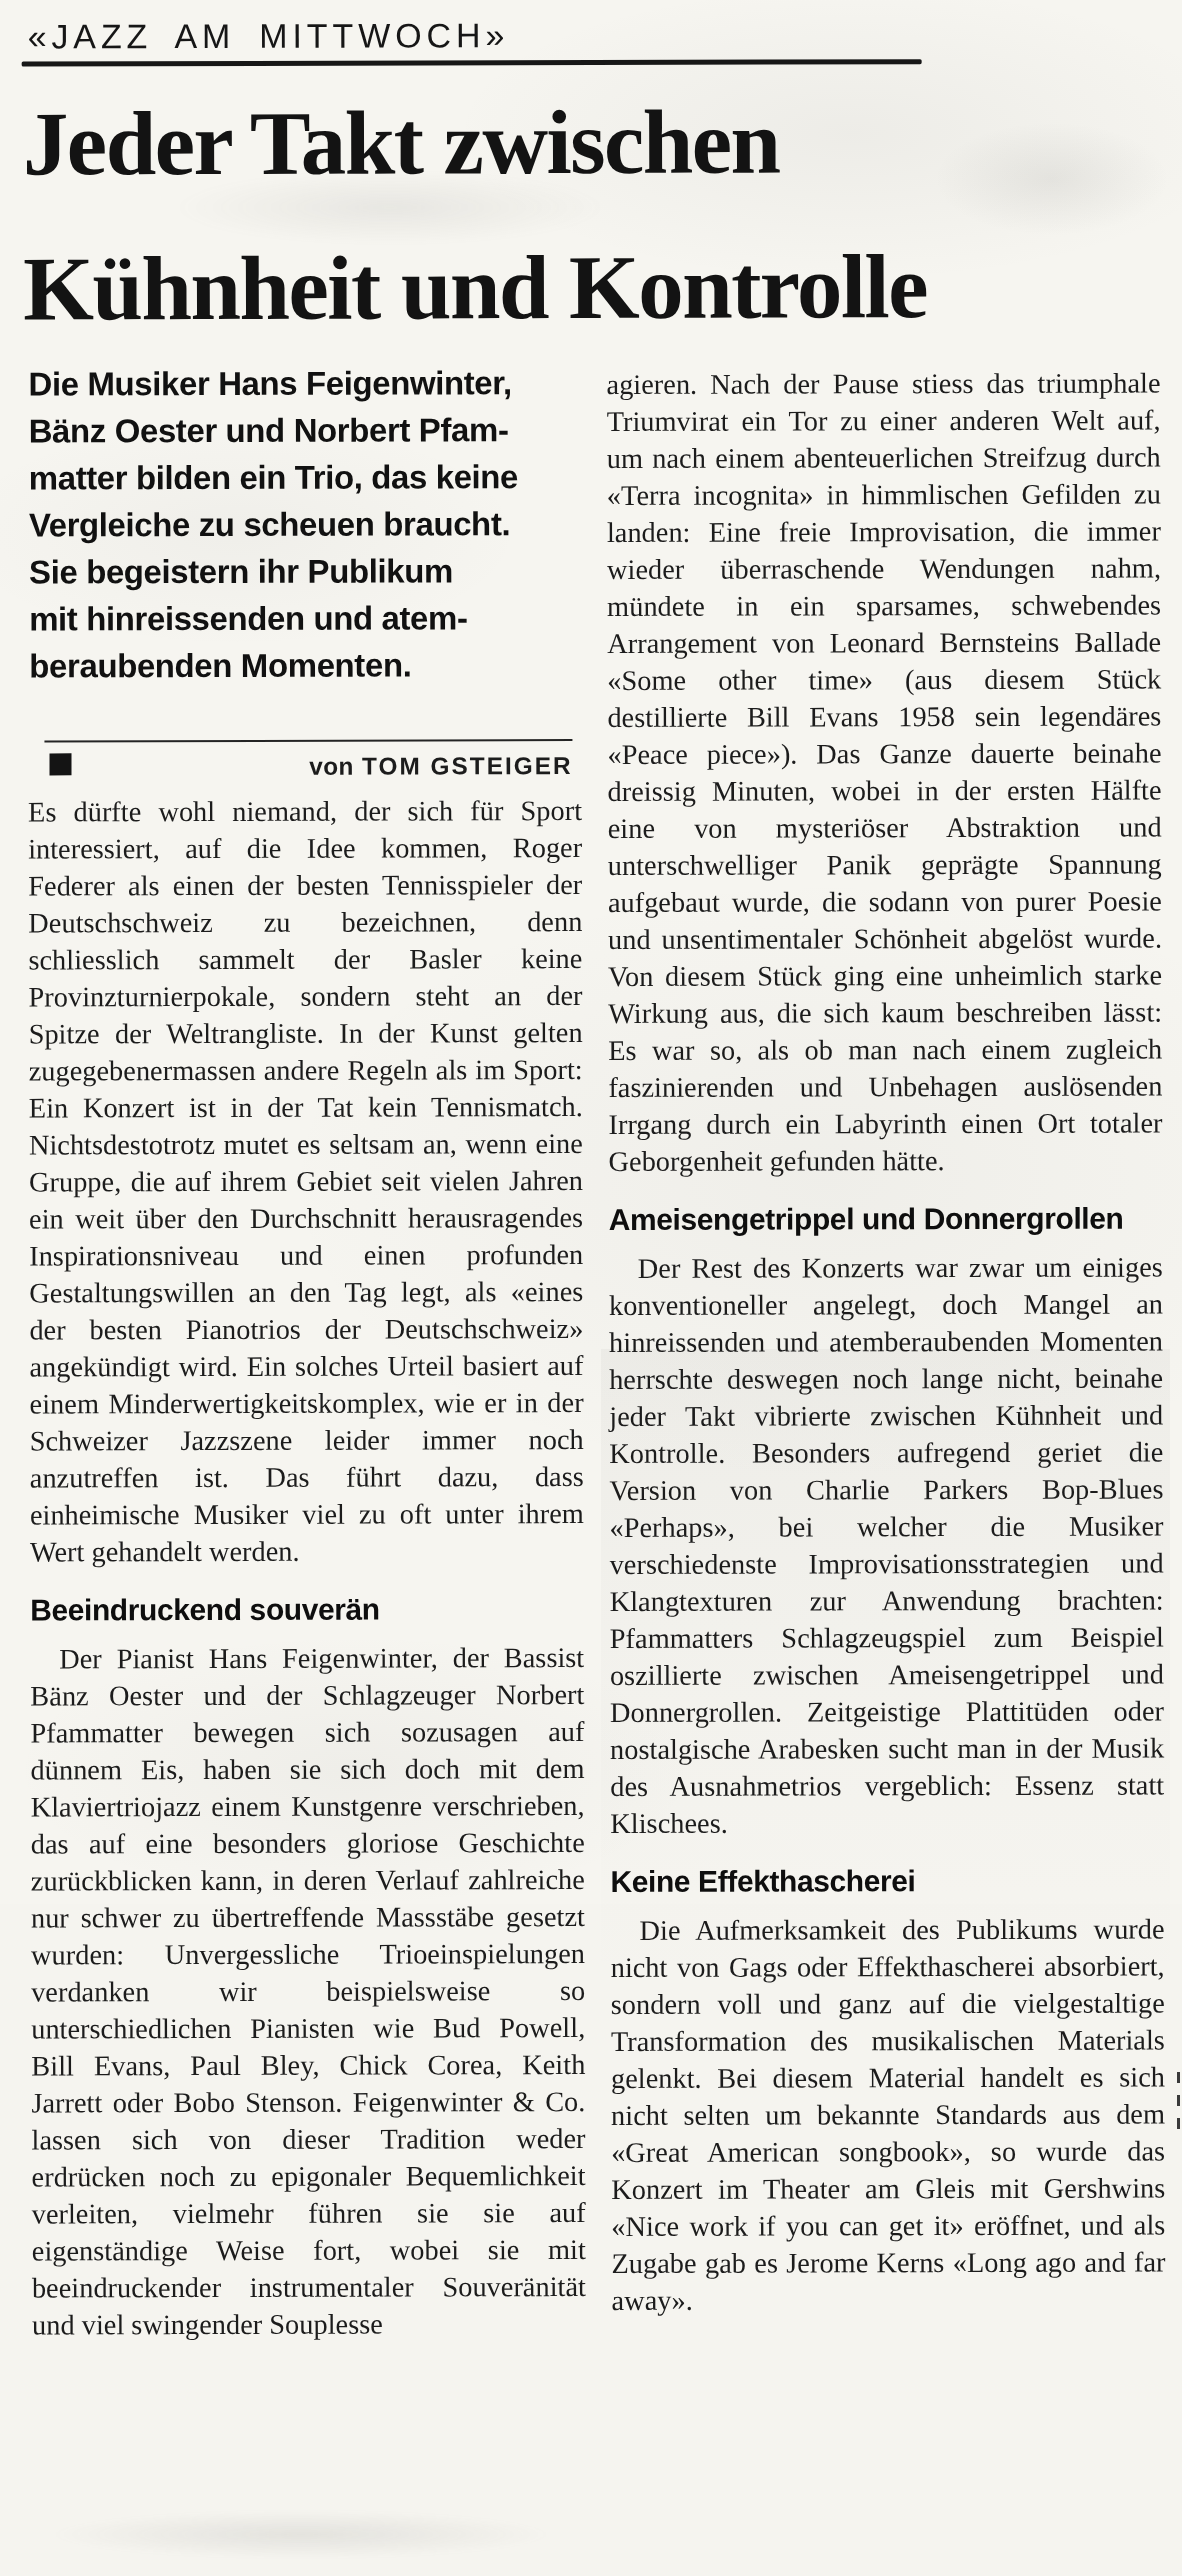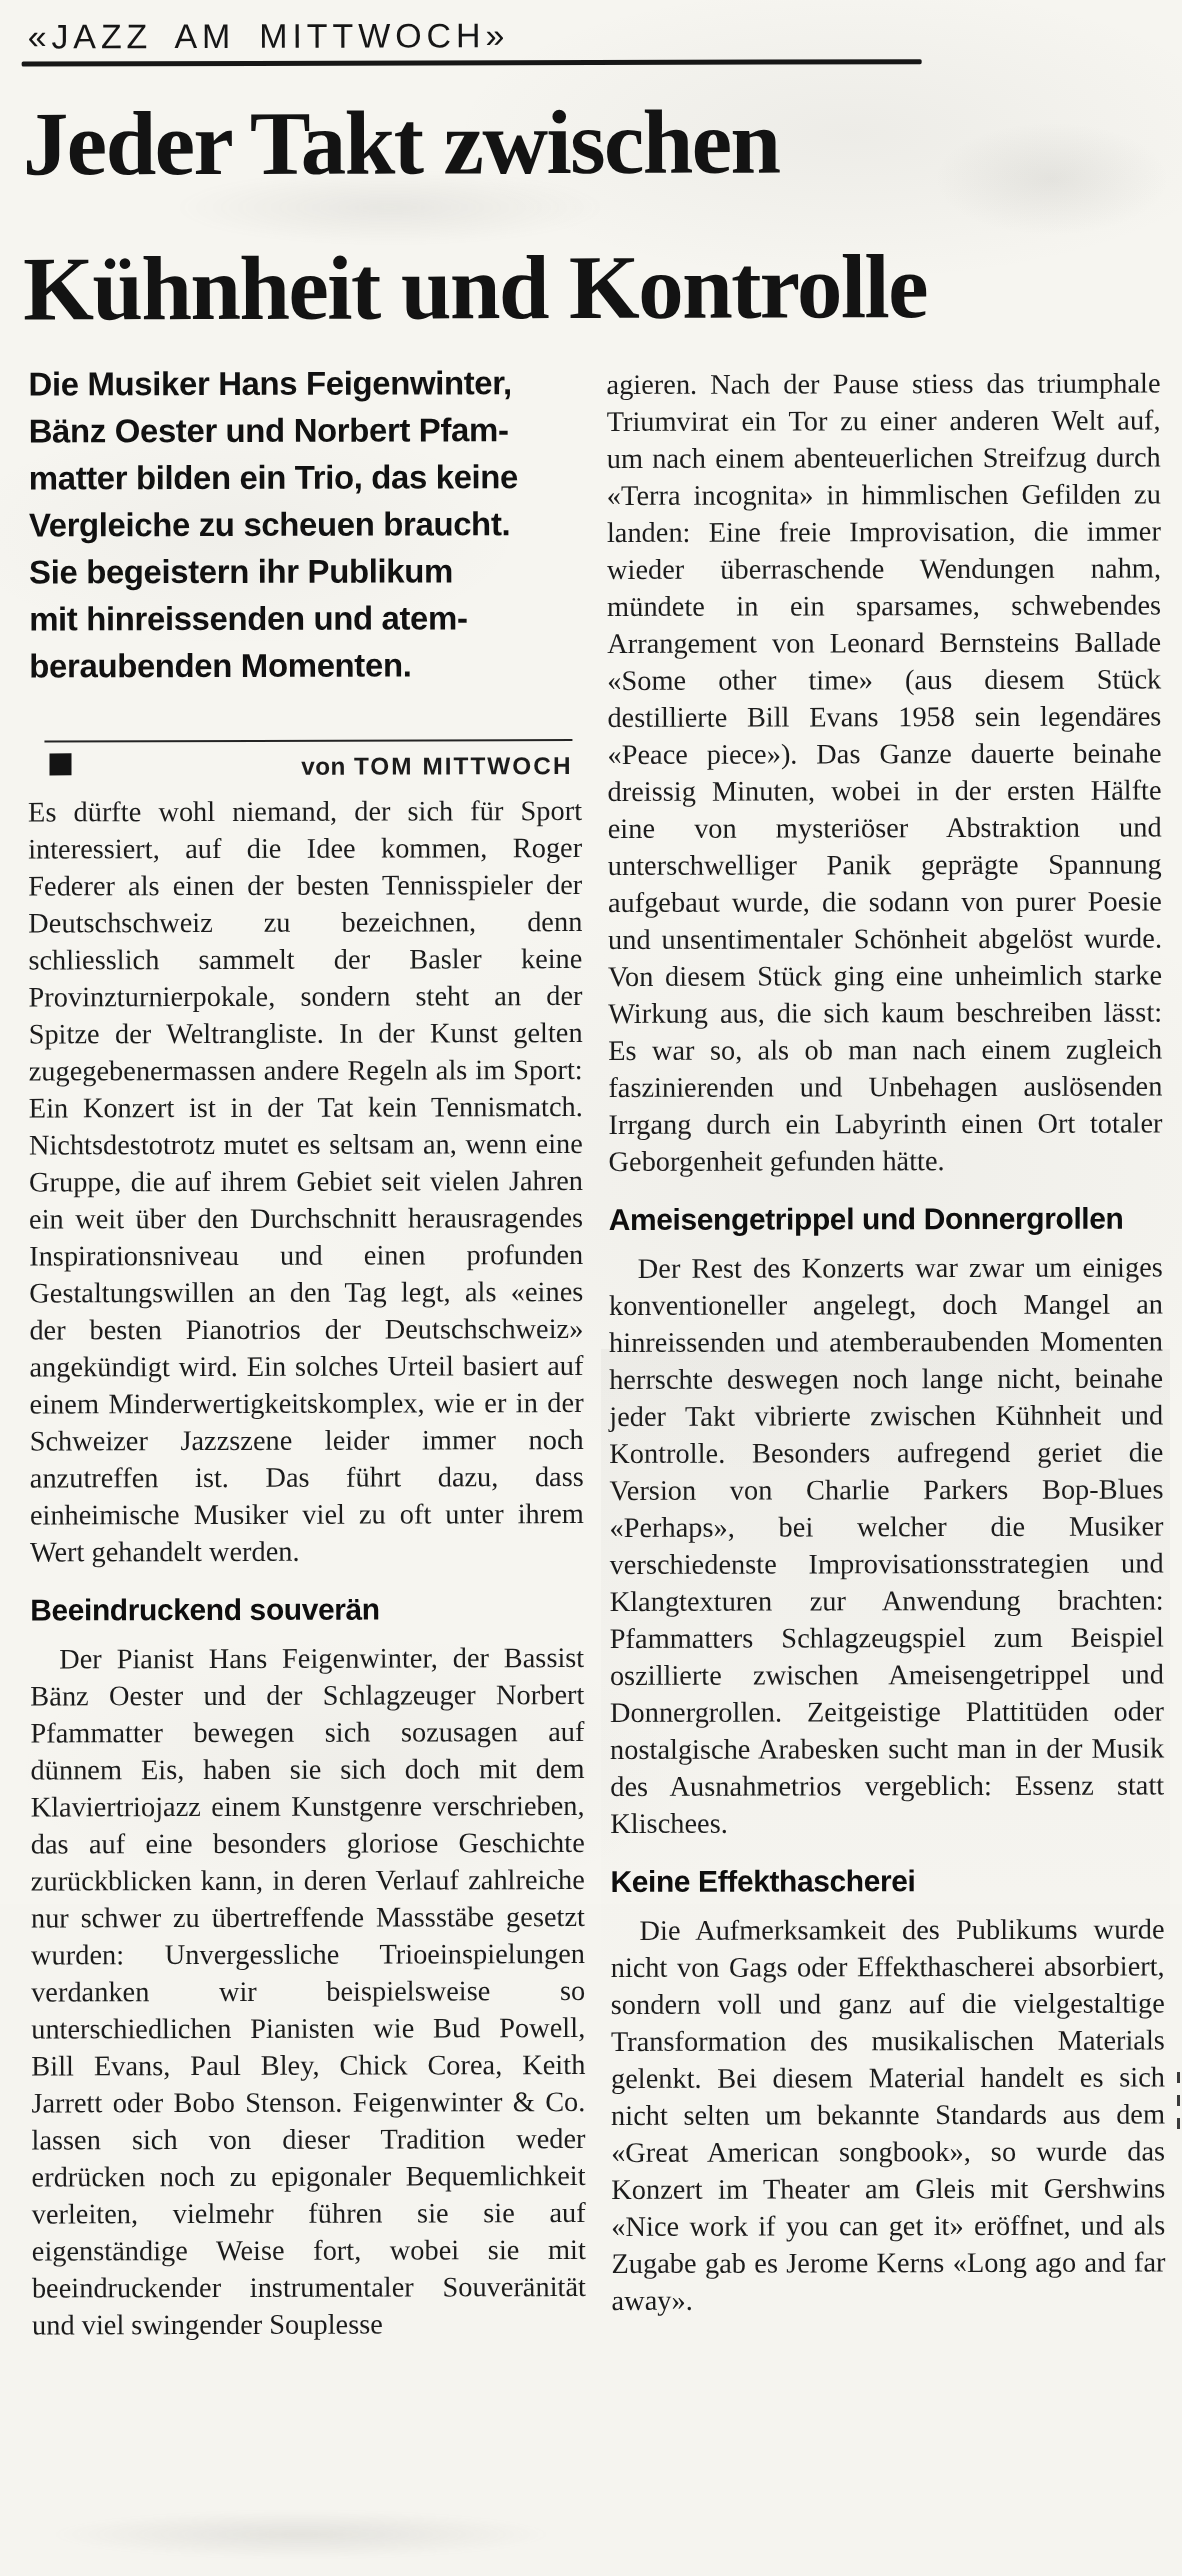--- a/index.html
+++ b/index.html
@@ -140,21 +140,21 @@
         <div class="lead-line">matter bilden ein Trio, das keine</div>
         <div class="lead-line">Vergleiche zu scheuen braucht.</div>
         <div class="lead-line">Sie begeistern ihr Publikum</div>
         <div class="lead-line">mit hinreissenden und atem-</div>
         <div class="lead-line">beraubenden Momenten.</div>
       </div>
 
     <div class="byline-rule"></div>
     <div class="byline-square"></div>
     <div class="byline">
-      <span class="prefix">von</span><span class="author">TOM MITTWOCH</span>
+      <span class="prefix">von</span><span class="author">TOM GSTEIGER</span>
     </div>
 
     <div class="col col1">
         <p class="body-p">Es dürfte wohl niemand, der sich für Sport interessiert, auf die Idee kommen, Roger Federer als einen der besten Tennisspieler der Deutschschweiz zu bezeichnen, denn schliesslich sammelt der Basler keine Provinzturnierpokale, sondern steht an der Spitze der Weltrangliste. In der Kunst gelten zugegebenermassen andere Regeln als im Sport: Ein Konzert ist in der Tat kein Tennismatch. Nichtsdestotrotz mutet es seltsam an, wenn eine Gruppe, die auf ihrem Gebiet seit vielen Jahren ein weit über den Durchschnitt herausragendes Inspirationsniveau und einen profunden Gestaltungswillen an den Tag legt, als «eines der besten Pianotrios der Deutschschweiz» angekündigt wird. Ein solches Urteil basiert auf einem Minderwertigkeitskomplex, wie er in der Schweizer Jazzszene leider immer noch anzutreffen ist. Das führt dazu, dass einheimische Musiker viel zu oft unter ihrem Wert gehandelt werden.</p>
         <h3 class="subhead">Beeindruckend souverän</h3>
         <p class="body-p indent">Der Pianist Hans Feigenwinter, der Bassist Bänz Oester und der Schlagzeuger Norbert Pfammatter bewegen sich sozusagen auf dünnem Eis, haben sie sich doch mit dem Klaviertriojazz einem Kunstgenre verschrieben, das auf eine besonders gloriose Geschichte zurückblicken kann, in deren Verlauf zahlreiche nur schwer zu übertreffende Massstäbe gesetzt wurden: Unvergessliche Trioeinspielungen verdanken wir beispielsweise so unterschiedlichen Pianisten wie Bud Powell, Bill Evans, Paul Bley, Chick Corea, Keith Jarrett oder Bobo Stenson. Feigenwinter &amp; Co. lassen sich von dieser Tradition weder erdrücken noch zu epigonaler Bequemlichkeit verleiten, vielmehr führen sie sie auf eigenständige Weise fort, wobei sie mit beeindruckender instrumentaler Souveränität und viel swingender Souplesse</p>
       </div>
     <div class="col col2">
         <p class="body-p">agieren. Nach der Pause stiess das triumphale Triumvirat ein Tor zu einer anderen Welt auf, um nach einem abenteuerlichen Streifzug durch «Terra incognita» in himmlischen Gefilden zu landen: Eine freie Improvisation, die immer wieder überraschende Wendungen nahm, mündete in ein sparsames, schwebendes Arrangement von Leonard Bernsteins Ballade «Some other time» (aus diesem Stück destillierte Bill Evans 1958 sein legendäres «Peace piece»). Das Ganze dauerte beinahe dreissig Minuten, wobei in der ersten Hälfte eine von mysteriöser Abstraktion und unterschwelliger Panik geprägte Spannung aufgebaut wurde, die sodann von purer Poesie und unsentimentaler Schönheit abgelöst wurde. Von diesem Stück ging eine unheimlich starke Wirkung aus, die sich kaum beschreiben lässt: Es war so, als ob man nach einem zugleich faszinierenden und Unbehagen auslösenden Irrgang durch ein Labyrinth einen Ort totaler Geborgenheit gefunden hätte.</p>
         <h3 class="subhead">Ameisengetrippel und Donnergrollen</h3>

